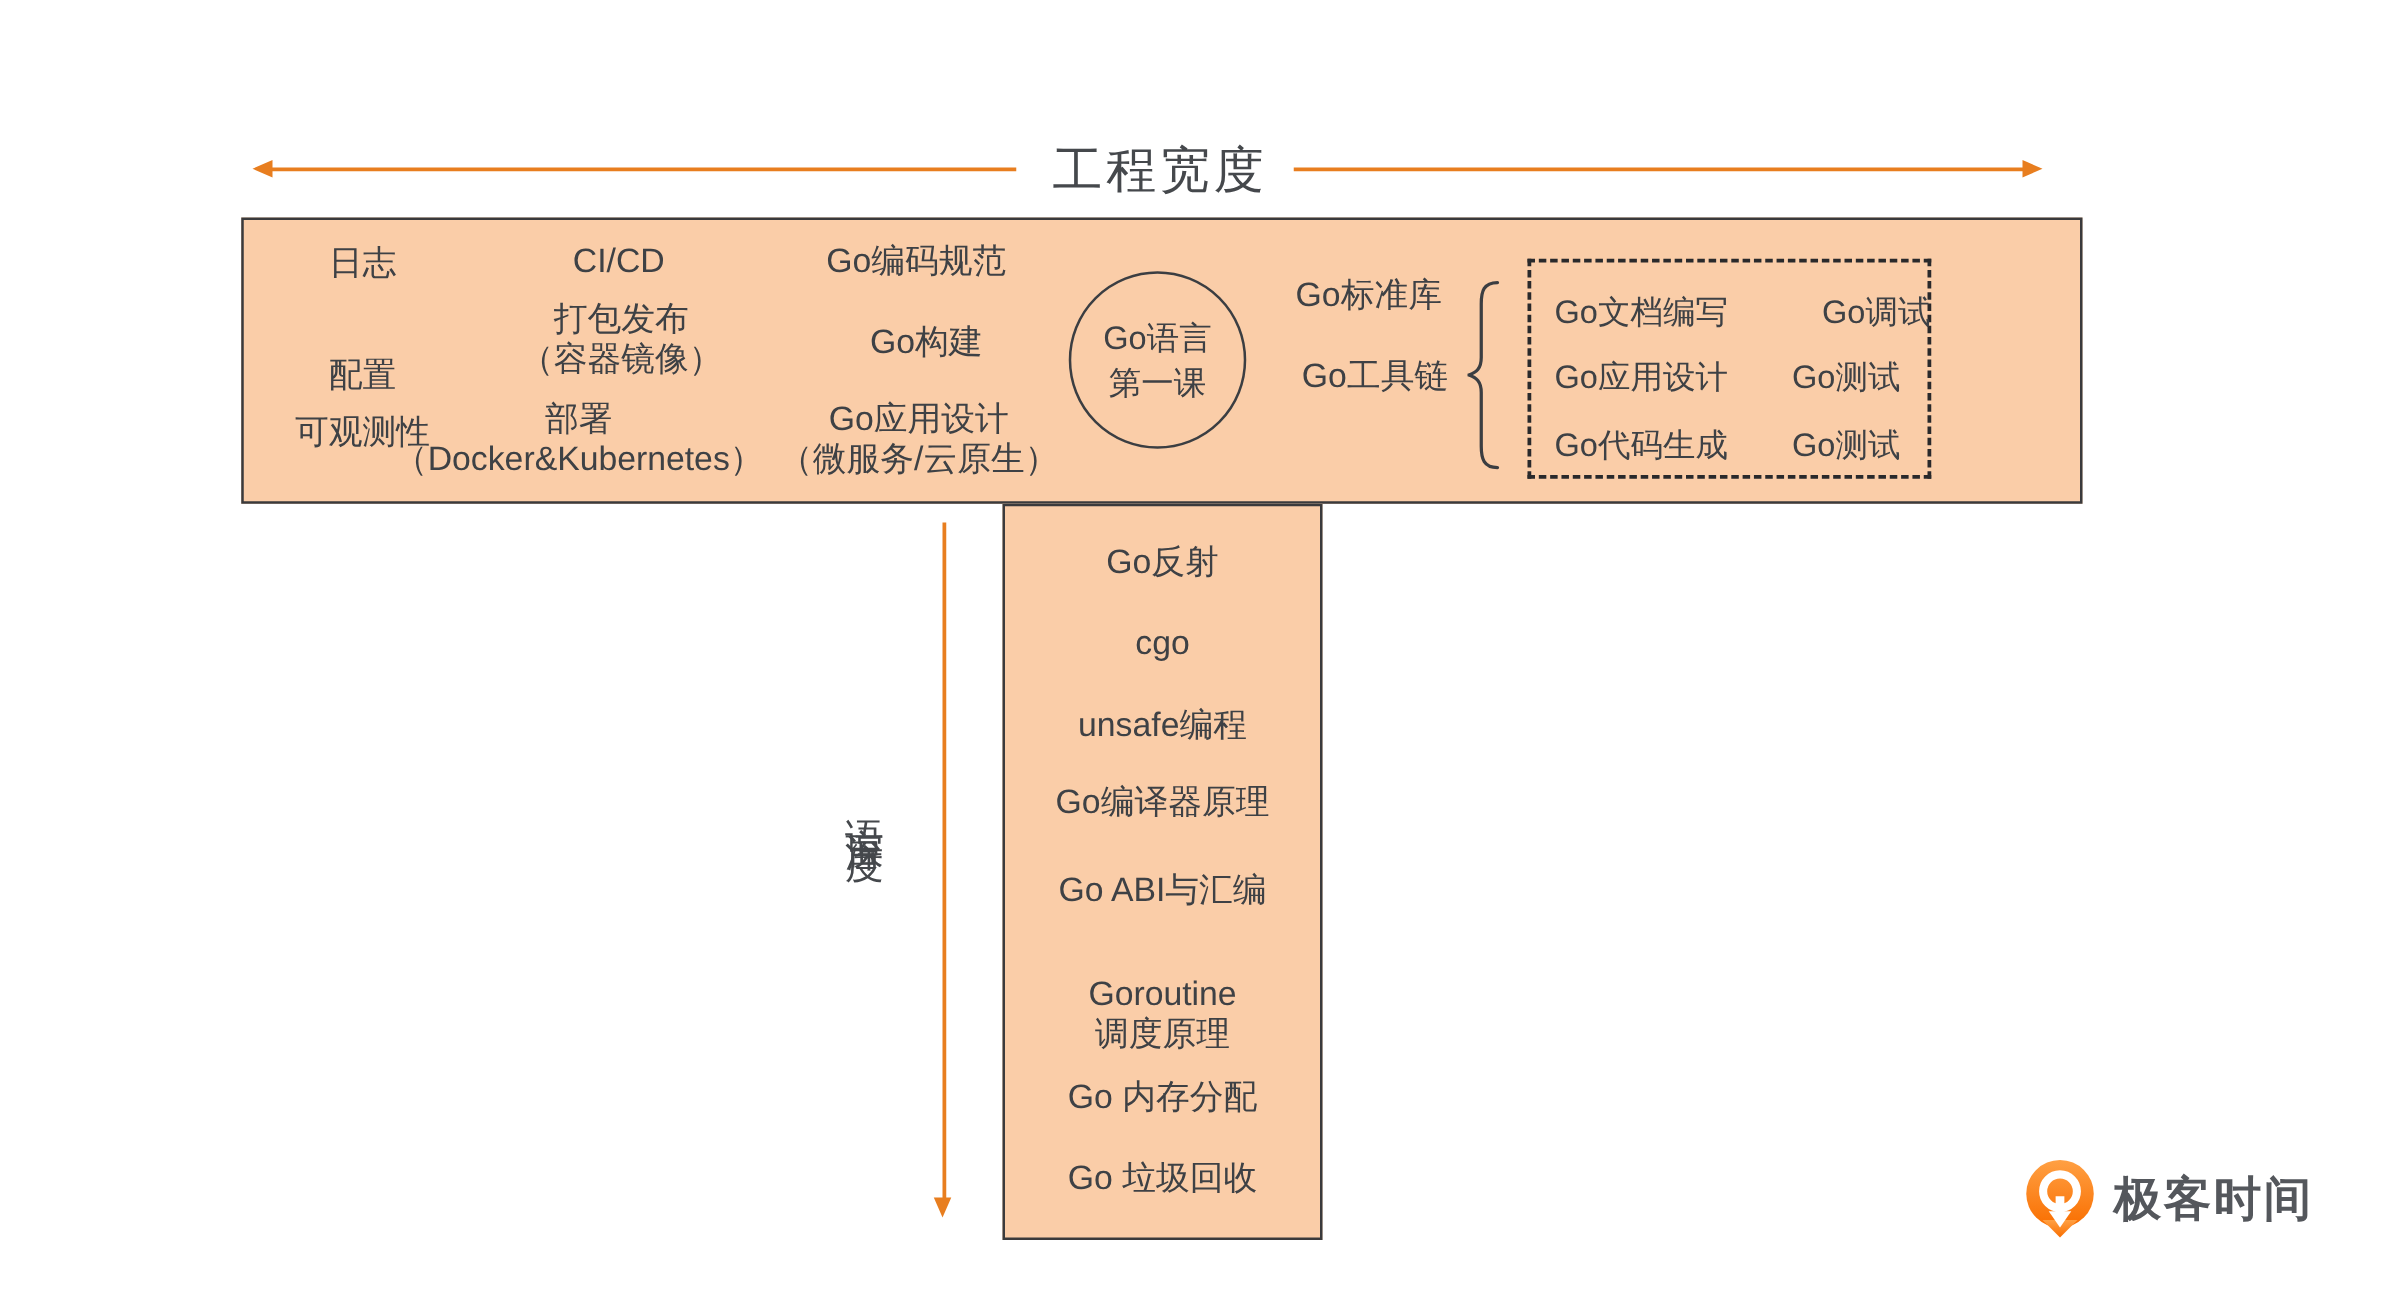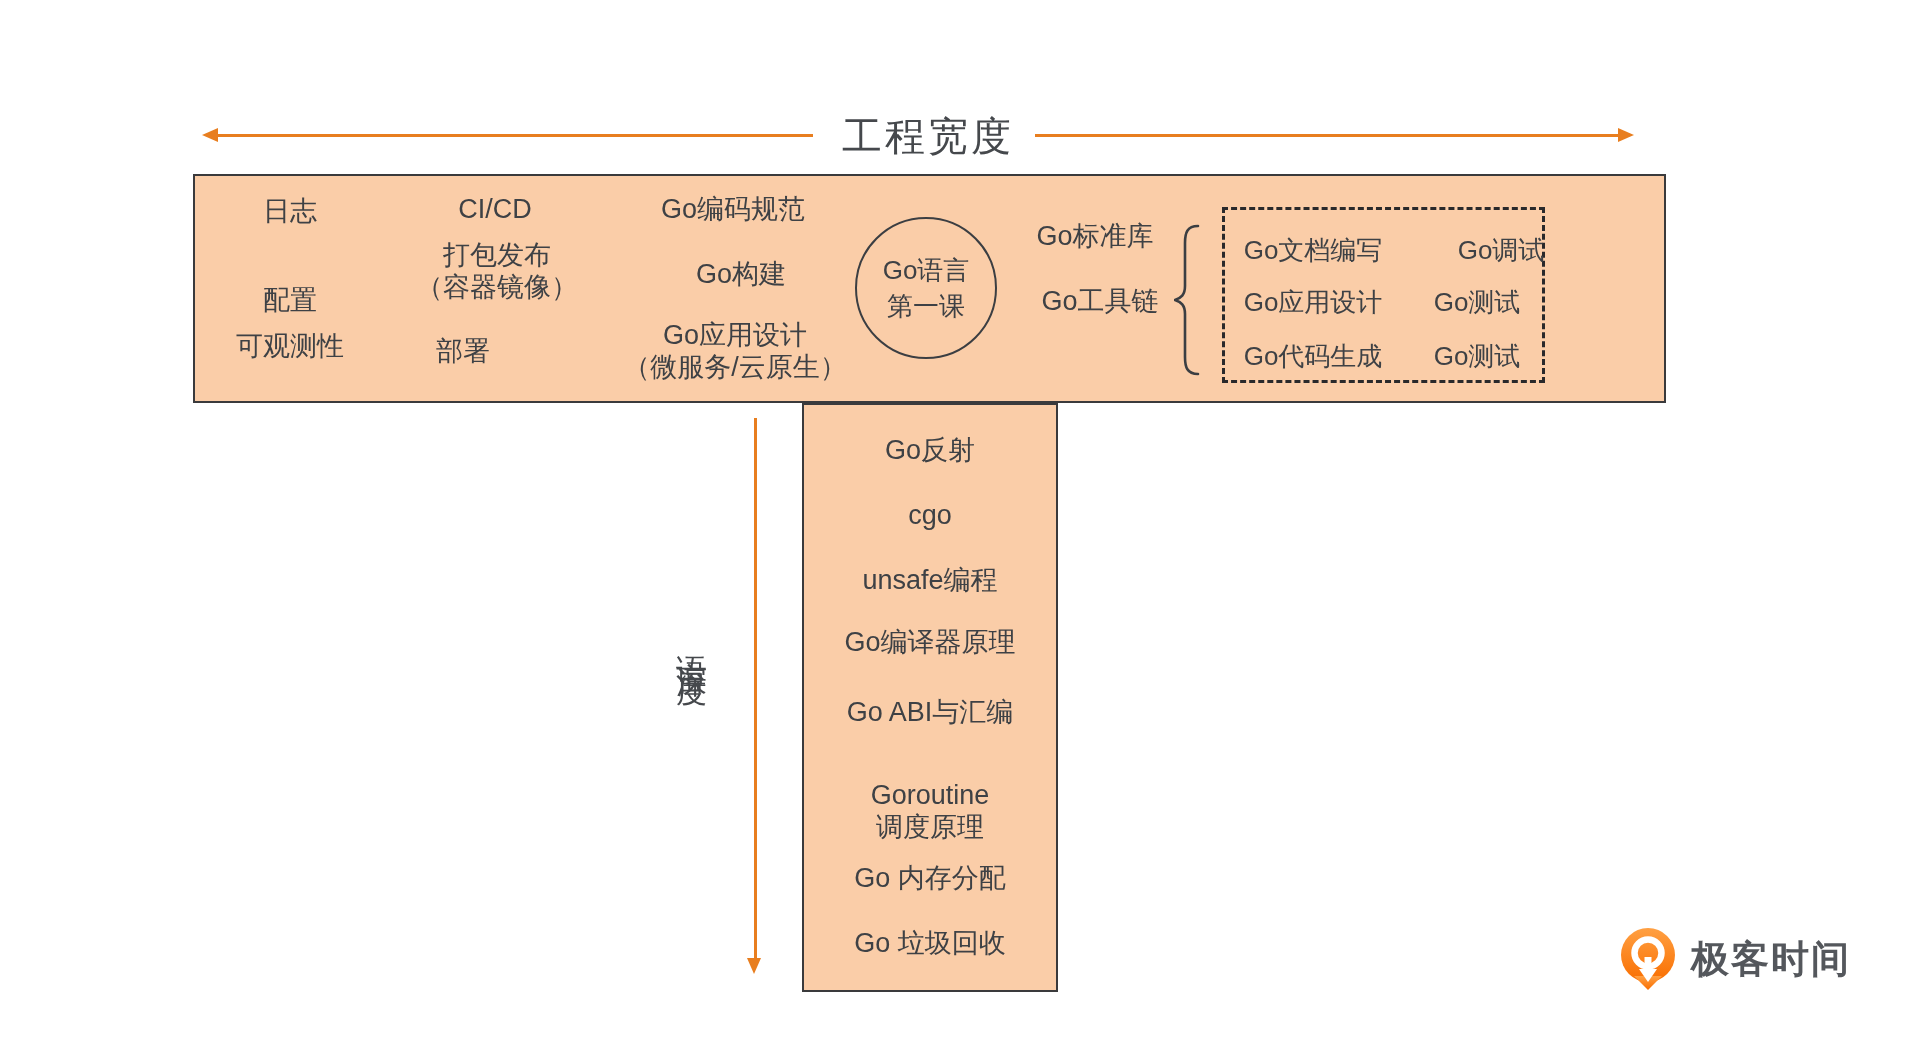--- a/index.html
+++ b/index.html
@@ -75,20 +75,21 @@
 
 <div class="cell" style="left:495px;top:209px;">
     <span>CI/CD</span>
   </div>
 <div class="cell" style="left:497px;top:271px;line-height:32px;">
   <span>打包发布</span>
     <span>（容器镜像）</span>
 </div>
 <div class="cell" style="left:463px;top:351px;line-height:32px;">
   <span>部署</span>
+    <span>（Docker&amp;Kubernetes）</span>
 </div>
 
 <div class="cell" style="left:733px;top:209px;">
     <span>Go编码规范</span>
   </div>
 <div class="cell" style="left:721px;top:274px;margin-left:20px;">
     <span>Go构建</span>
   </div>
 <div class="cell" style="left:735px;top:351px;line-height:32px;">
   <span>Go应用设计</span>

